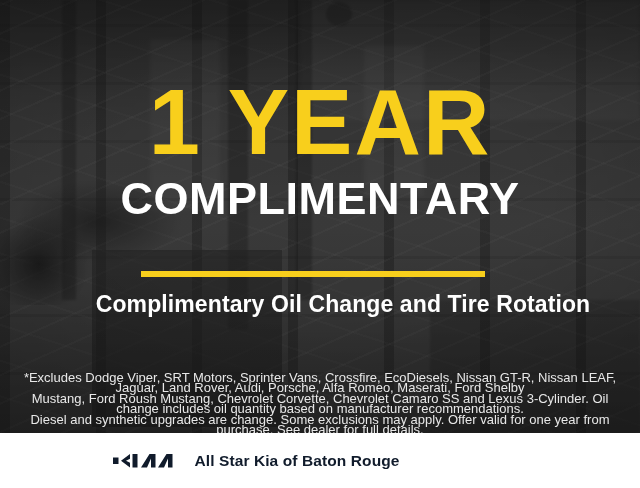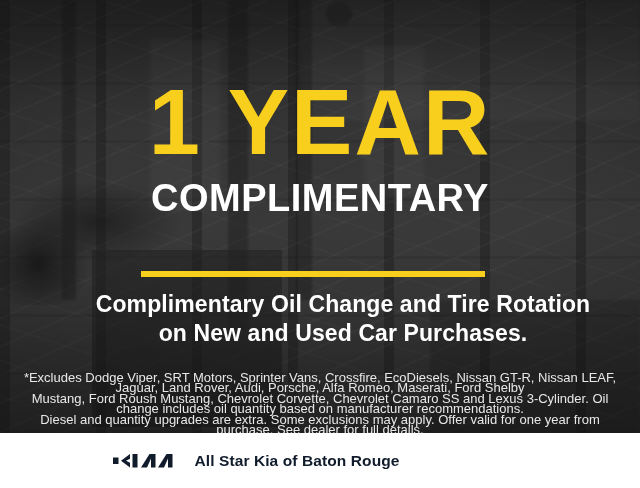--- a/index.html
+++ b/index.html
@@ -105,21 +105,21 @@
     white-space: nowrap;
   }
 
   .headline-sub {
     position: absolute;
     left: 0;
     right: 0;
     top: 176px;
     color: #ffffff;
     font-weight: bold;
-    font-size: 38px;
+    font-size: 45px;
     line-height: 45px;
     letter-spacing: 0.5px;
   }
   .headline-sub .l2 {
     display: block;
     letter-spacing: 1px;
   }
 
   .divider {
     position: absolute;
@@ -208,27 +208,26 @@
       <div class="headline-year">1 YEAR</div>
 
       <div class="headline-sub">
         <span class="l1">COMPLIMENTARY</span>
       </div>
 
       <div class="divider"></div>
 
       <div class="tagline">
         <span class="t1">Complimentary Oil Change and Tire Rotation</span>
-        <span class="t2">on New and Used Car Purchases.</span>
       </div>
 
       <div class="disclaimer">
         <span>*Excludes Dodge Viper, SRT Motors, Sprinter Vans, Crossfire, EcoDiesels, Nissan GT-R, Nissan LEAF, Jaguar, Land Rover, Audi, Porsche, Alfa Romeo, Maserati, Ford Shelby</span>
         <span>Mustang, Ford Roush Mustang, Chevrolet Corvette, Chevrolet Camaro SS and Lexus 3-Cylinder. Oil change includes oil quantity based on manufacturer recommendations.</span>
-        <span>Diesel and quantity upgrades are extra. Some exclusions may apply. Offer valid for one year from purchase. See dealer for full details.</span>
+        <span>Diesel and synthetic upgrades are change. Some exclusions may apply. Offer valid for one year from purchase. See dealer for full details.</span>
       </div>
 
     </div>
   </div>
 
   <div class="footer">
     <div class="footer-inner">
       <svg class="kia-logo" width="64" height="17" viewBox="0 0 128 34" aria-hidden="true">
         <g fill="#101b2b">
           <path d="M2 11 L13 11 L13 24 L2 24 Z"></path>

